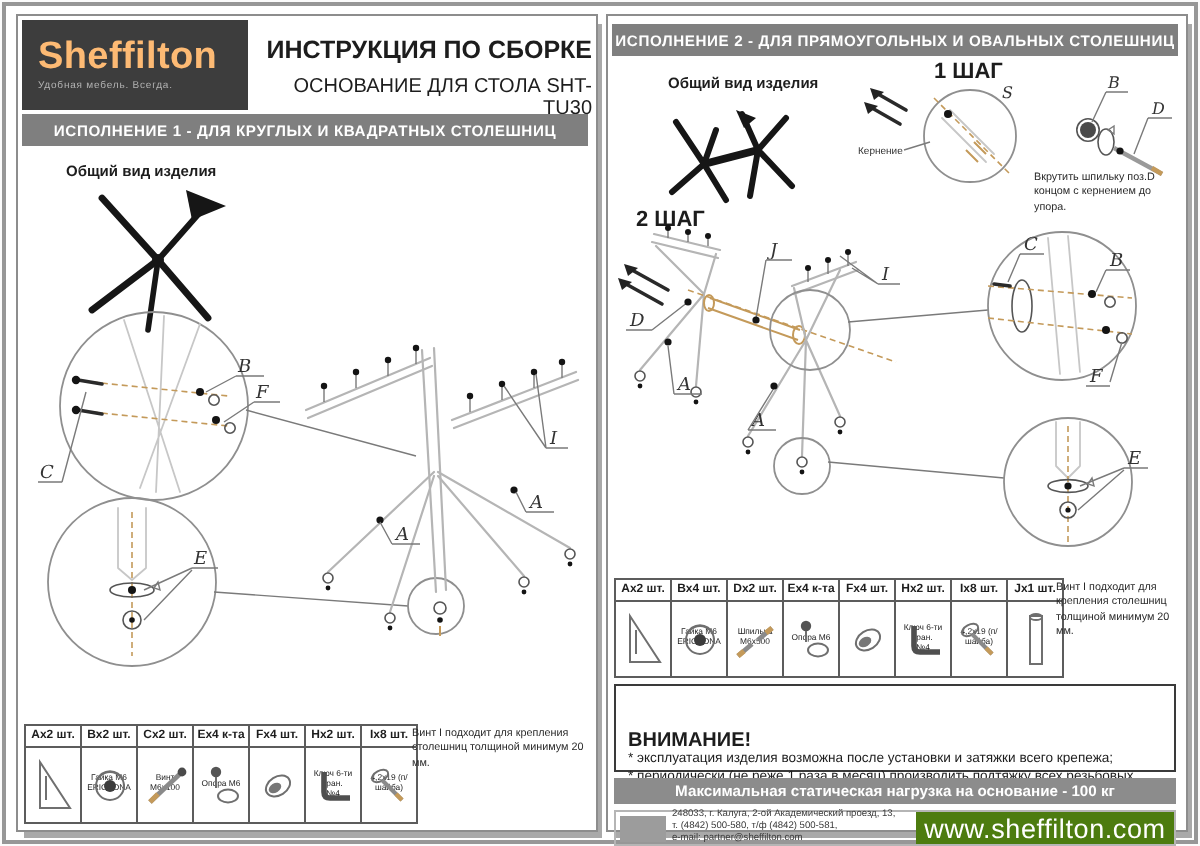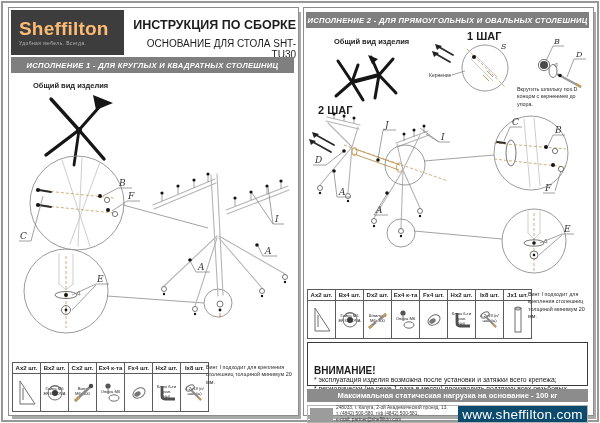--- a/index.html
+++ b/index.html
@@ -14,21 +14,21 @@
   .logo-box{position:absolute;left:2px;top:2px;width:113px;height:45px;background:#3d3d3d;
             display:flex;flex-direction:column;justify-content:center;padding-left:8px;box-sizing:border-box;}
   .logo-text{color:#fdba74;font-weight:bold;font-size:19px;letter-spacing:.2px;line-height:20px;}
   .logo-tagline{color:#b3b3b3;font-size:5px;letter-spacing:.4px;margin-top:1px;}
   .title-block{position:absolute;left:117px;top:4px;width:170px;height:43px;text-align:right;}
   .title-1{font-size:12.5px;font-weight:bold;margin-top:6px;}
   .title-2{font-size:10px;font-weight:normal;margin-top:6px;}
 
   .section-bar{position:absolute;left:2px;width:283px;height:16px;background:#7f7f7f;color:#fff;
                font-size:7.6px;font-weight:bold;display:flex;align-items:center;justify-content:center;
-               letter-spacing:.3px;white-space:nowrap;font-style:italic;}
+               letter-spacing:.3px;white-space:nowrap;}
   .mini-title{position:absolute;font-size:7.5px;font-weight:bold;}
   .step-title{position:absolute;font-size:11px;font-weight:bold;}
 
   
   .parts-table{position:absolute;display:flex;}
   .part-cell{width:27px;border:1px solid #5c5c5c;border-left:none;display:flex;flex-direction:column;}
   .part-cell:first-child{border-left:1px solid #5c5c5c;}
   .part-qty{height:10px;border-bottom:1px solid #5c5c5c;font-size:6px;font-weight:bold;
             display:flex;align-items:center;justify-content:center;white-space:nowrap;}
   .part-body{height:37px;position:relative;display:flex;flex-direction:column;align-items:center;justify-content:center;}
@@ -40,21 +40,21 @@
   .warning-box{position:absolute;left:3px;top:334px;width:281px;height:44px;border:1.2px solid #3a3a3a;
                box-sizing:border-box;padding:2px 6px;}
   .warning-title{font-size:10px;font-weight:bold;margin-top:20px;}
   .warning-line{font-size:6.8px;line-height:1.3;padding-left:8px;text-indent:-8px;}
   .load-bar{position:absolute;left:3px;top:381px;width:281px;height:13px;background:#8c8c8c;color:#fff;
             font-size:7.6px;font-weight:bold;display:flex;align-items:center;justify-content:center;white-space:nowrap;}
   .footer{position:absolute;left:3px;top:397px;width:281px;height:18px;border:1px solid #b5b5b5;
           box-sizing:border-box;display:flex;align-items:center;}
   .footer-square{width:23px;height:13px;background:#9c9c9c;margin:0 3px 0 2px;flex:none;}
   .address{font-size:4.8px;line-height:1.3;color:#3a3a3a;width:122px;flex:none;}
-  .www-box{flex:1;height:100%;background:#0c4a6e;color:#fff;display:flex;align-items:center;justify-content:center;
+  .www-box{flex:1;height:100%;background:#4d7c0f;color:#fff;display:flex;align-items:center;justify-content:center;
            font-size:13.5px;letter-spacing:.3px;}
 
   
   svg{position:absolute;overflow:visible;}
   .struct{stroke:#b5b5b5;stroke-width:1.1;fill:none;stroke-linecap:round;}
   .structl{stroke:#c7c7c7;stroke-width:.9;fill:none;stroke-linecap:round;}
   .callout{stroke:#8f8f8f;stroke-width:.9;fill:none;}
   .leader{stroke:#7a7a7a;stroke-width:.7;fill:none;}
   .gold{stroke:#c49a5a;stroke-width:1;fill:none;}
   .golddash{stroke:#c49a5a;stroke-width:.8;fill:none;stroke-dasharray:3 2;}

